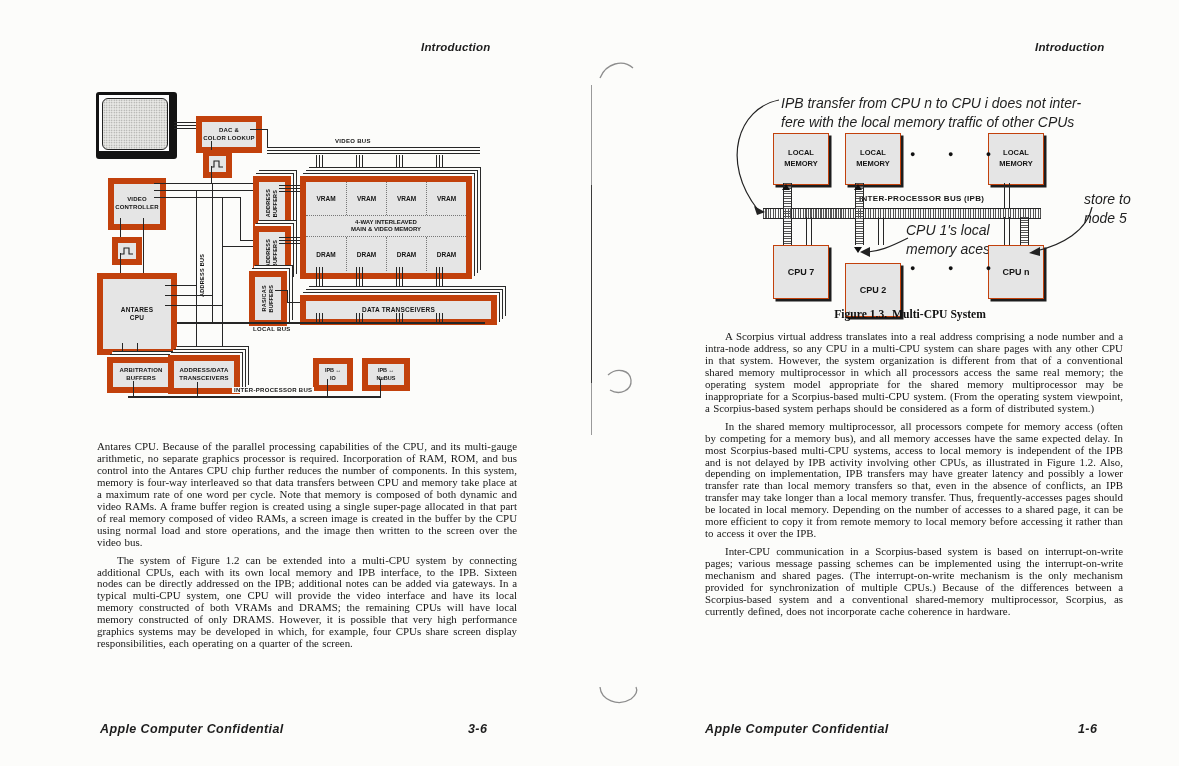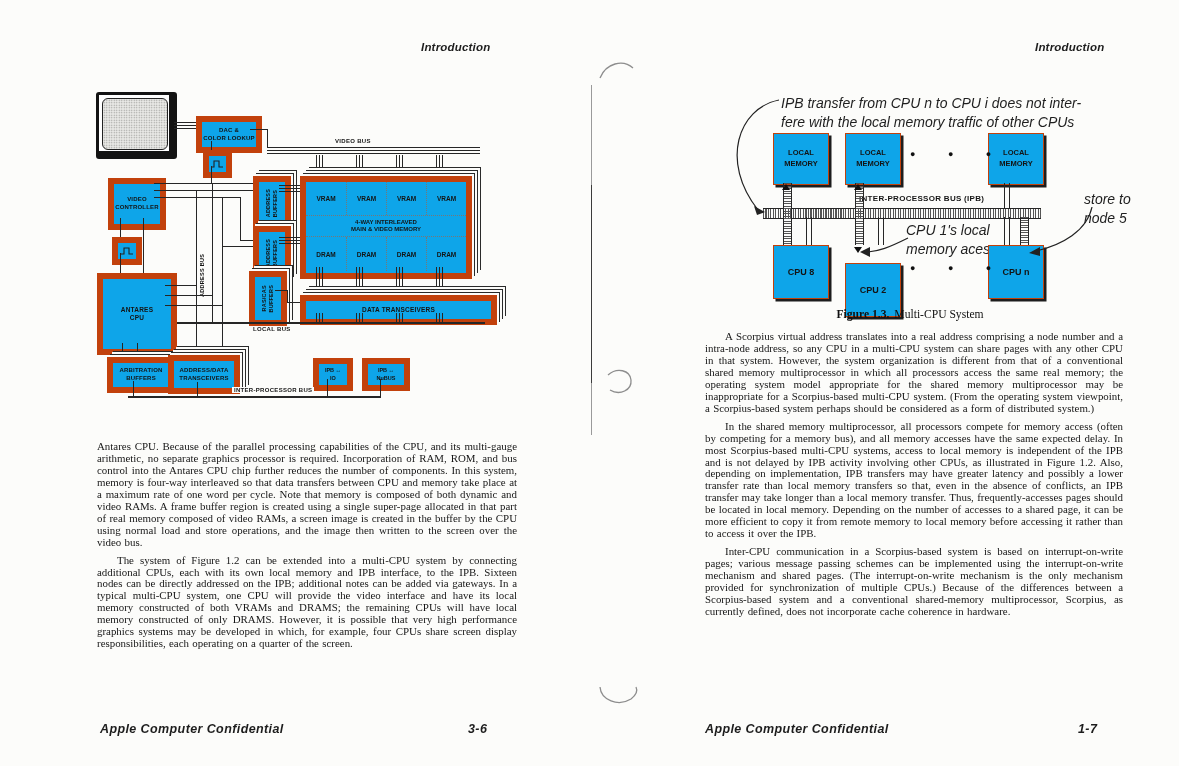--- a/index.html
+++ b/index.html
@@ -1,18 +1,18 @@
 <!DOCTYPE html>
 <html><head>
 <meta charset="utf-8">
 <style>
   html,body{margin:0;padding:0;background:#ffffff;}
   #scan{position:relative;width:1179px;height:766px;background:#fcfcfa;overflow:hidden;
         font-family:"Liberation Sans",sans-serif;color:#1b1b1b;}
-  .box{position:absolute;background:#0ea5e9;border:6px solid #c2410c;display:flex;
+  .box{position:absolute;background:#e5e5e5;border:6px solid #c2410c;display:flex;
        align-items:center;justify-content:center;text-align:center;white-space:pre-line;color:#141414;}
   .lbl6{font-size:6px;font-weight:bold;line-height:1.3;letter-spacing:0.2px;}
   .lbl7{font-size:6.5px;font-weight:bold;line-height:1.3;letter-spacing:0.2px;}
   .ln{position:absolute;background:#262626;}
   .hl{height:1px;}
   .vl{width:1px;}
   .hbus{position:absolute;background:repeating-linear-gradient(to bottom,#262626 0 1px,transparent 1px 3px);}
   .vbus{position:absolute;background:repeating-linear-gradient(to right,#262626 0 1px,transparent 1px 3px);}
   .hatchh{position:absolute;border-top:1px solid #262626;border-bottom:1px solid #262626;
           background:repeating-linear-gradient(to right,#555 0 1px,transparent 1px 2.5px);}
@@ -222,37 +222,37 @@
   <div class="ln vl" style="left:1009px;top:217px;height:28px;"></div>
   <div class="hatchv" style="left:1020px;top:217px;width:7px;height:31px;"></div>
 
   <div class="tri-up" style="left:782px;top:184px;"></div>
   <div class="tri-up" style="left:854px;top:184px;"></div>
   <div class="tri-down" style="left:854px;top:247px;"></div>
 
   <div class="note" style="left:906px;top:221px;">CPU 1's local
 memory acesses</div>
 
-  <div class="box shSE" style="left:773px;top:245px;width:54px;height:52px;font-size:9px;font-weight:bold;border-width:1.5px;">CPU 8</div>
+  <div class="box shSE" style="left:773px;top:245px;width:54px;height:52px;font-size:9px;font-weight:bold;border-width:1.5px;">CPU 7</div>
   <div class="box shSE" style="left:845px;top:263px;width:54px;height:52px;font-size:9px;font-weight:bold;border-width:1.5px;">CPU 2</div>
   <div class="box shSE" style="left:988px;top:245px;width:54px;height:52px;font-size:9px;font-weight:bold;border-width:1.5px;">CPU n</div>
   <div class="dots" style="left:910px;top:263px;">●  ●  ●</div>
 
-  <div class="caption" style="left:700px;top:308px;width:420px;">
+  <div class="caption" style="left:700px;top:308px;width:420px;font-weight:bold;">
     <b>Figure 1.3.</b><span class="cap-rest">Multi-CPU System</span>
   </div>
 
   <div class="para" style="left:705px;top:331px;width:418px;">
     <p class="ind">A Scorpius virtual address translates into a real address comprising a node number and a intra-node address, so any CPU in a multi-CPU system can share pages with any other CPU in that system.  However, the system organization is different from that of a conventional shared memory multiprocessor in which all processors access the same real memory;  the operating system model appropriate for the shared memory multiprocessor may be inappropriate for a Scorpius-based multi-CPU system.  (From the operating system viewpoint, a Scorpius-based system perhaps should be considered as a form of distributed system.)</p>
     <p class="ind">In the shared memory multiprocessor, all processors compete for memory access (often by competing for a memory bus), and all memory accesses have the same expected delay.  In most Scorpius-based multi-CPU systems, access to local memory is independent of the IPB and is not delayed by IPB activity involving other CPUs, as illustrated in Figure 1.2.  Also, depending on implementation, IPB transfers may have greater latency and possibly a lower transfer rate than local memory transfers so that, even in the absence of conflicts, an IPB transfer may take longer than a local memory transfer.  Thus, frequently-accesses pages should be located in local memory.  Depending on the number of accesses to a shared page, it can be more efficient to copy it from remote memory to local memory before accessing it rather than to access it over the IPB.</p>
     <p class="ind">Inter-CPU communication in a Scorpius-based system is based on interrupt-on-write pages;  various message passing schemes can be implemented using the interrupt-on-write mechanism and shared pages.  (The interrupt-on-write mechanism is the only mechanism provided for synchronization of multiple CPUs.)  Because of the differences between a Scorpius-based system and a conventional shared-memory multiprocessor, Scorpius, as currently defined, does not incorporate cache coherence in hardware.</p>
   </div>
 
   <div class="ftr" style="left:705px;top:722px;">Apple Computer Confidential</div>
-  <div class="ftr" style="left:1078px;top:722px;">1-7</div>
+  <div class="ftr" style="left:1078px;top:722px;">1-6</div>
 
   <svg class="overlay" width="1179" height="766" viewBox="0 0 1179 766">
     <path d="M 779 100 C 738 108 720 162 758 210" fill="none" stroke="#222" stroke-width="1.2"></path>
     <polygon points="765,212 754,206 757,215" fill="#222"></polygon>
     <path d="M 1092 207 C 1087 231 1062 245 1036 251" fill="none" stroke="#222" stroke-width="1.2"></path>
     <polygon points="1029,253 1040,247 1040,256" fill="#222"></polygon>
     <path d="M 908 238 C 888 248 879 251 868 252" fill="none" stroke="#222" stroke-width="1.2"></path>
     <polygon points="860,252 870,247 870,257" fill="#222"></polygon>
     <path d="M 600 78 C 606 63 623 59 633 68" fill="none" stroke="#8d8d8d" stroke-width="1.3"></path>
     <path d="M 608 375 C 617 367 630 370 631 380 C 632 390 620 396 610 390" fill="none" stroke="#8d8d8d" stroke-width="1.3"></path>

